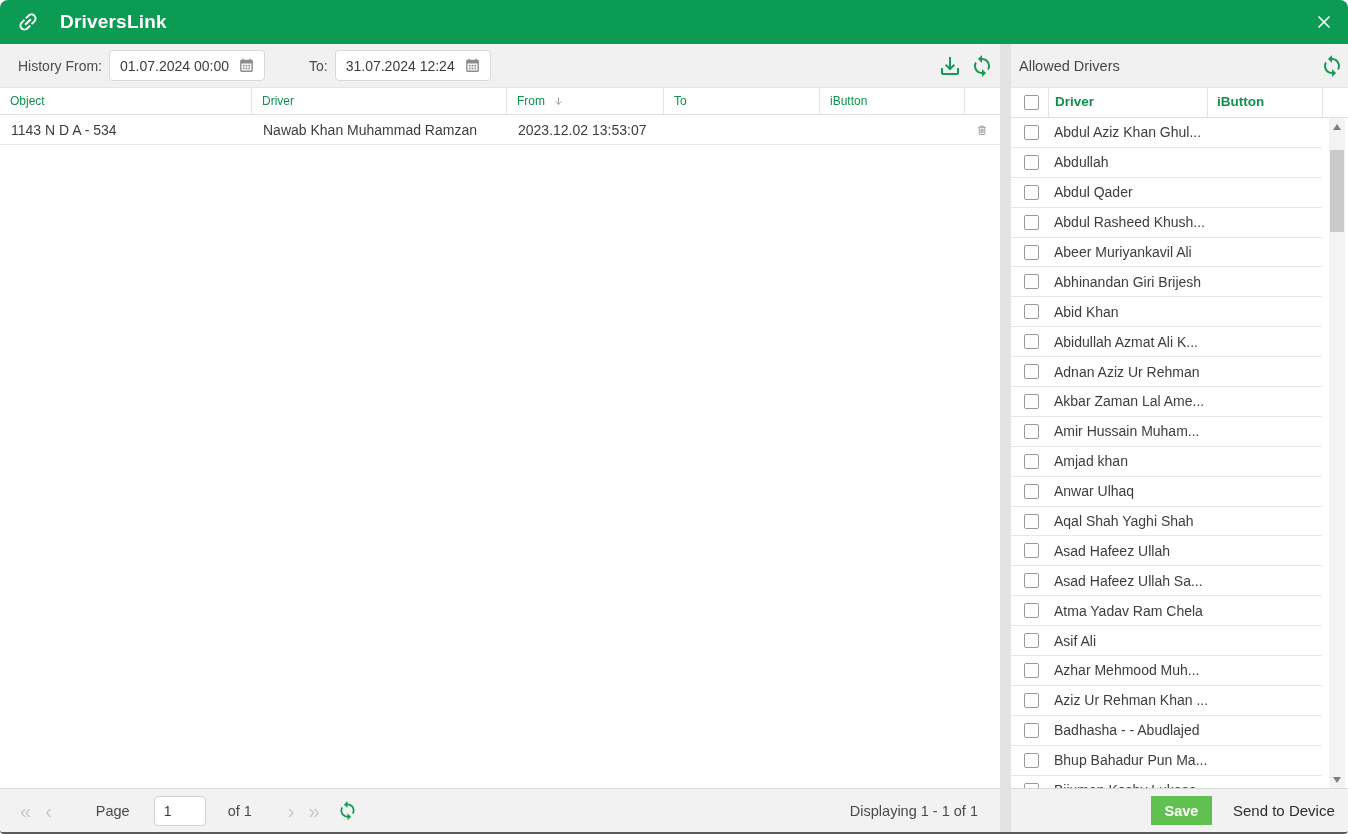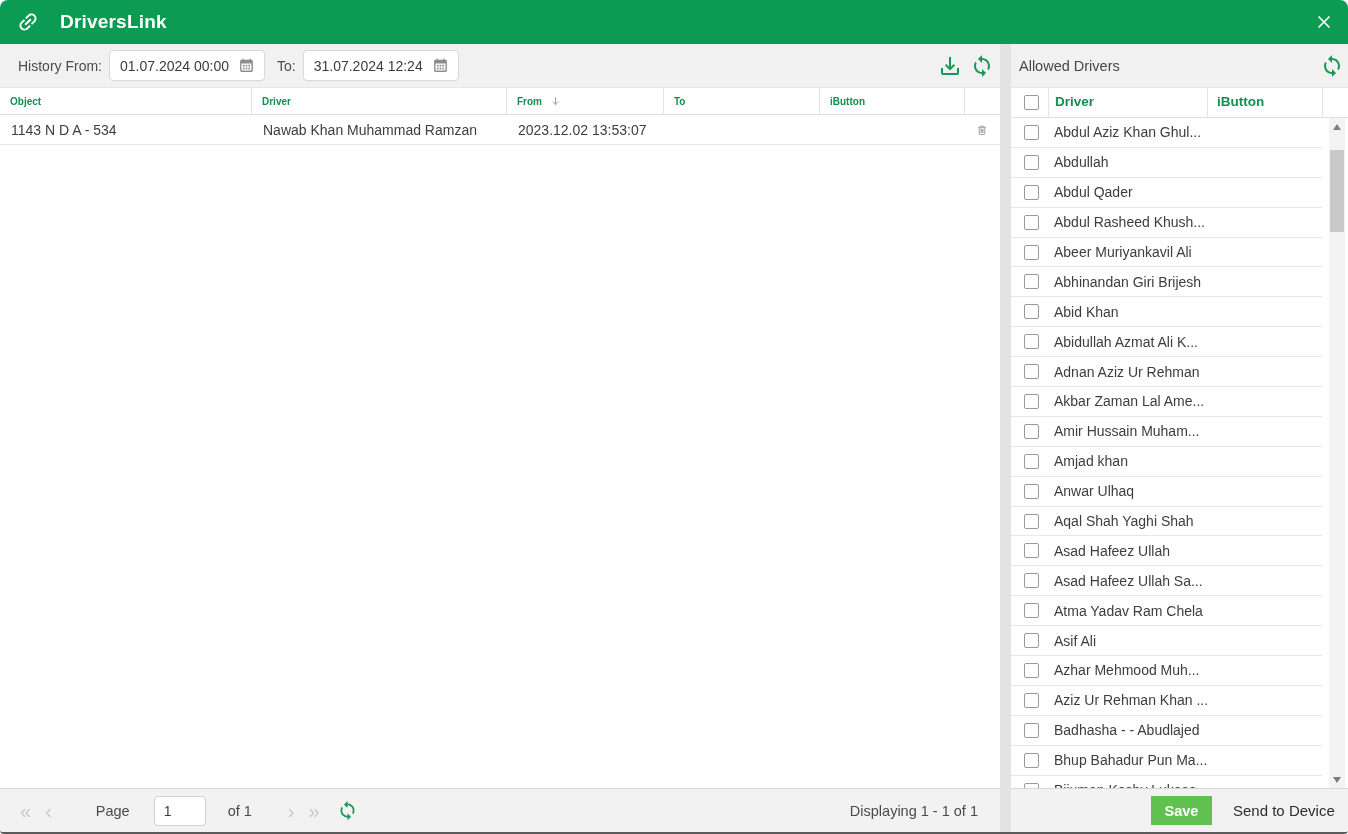--- a/index.html
+++ b/index.html
@@ -43,21 +43,21 @@
   .datefield svg { margin-left:9px; }
   .tb-iconbtn { width:24px; height:24px; cursor:pointer; flex:0 0 auto; }
 
   
   .grid-header {
     position:absolute; left:0; top:44px; width:1000px; height:27px; background:#ffffff;
     display:flex; border-bottom:1px solid #dedede;
   }
   .gh-cell {
     display:flex; align-items:center; padding-left:10px;
-    color:#0f9150; font-size:10px; font-weight:bold;
+    color:#0f9150; font-size:12px; font-weight:normal;
     border-right:1px solid #e4e4e4; cursor:pointer;
   }
   .c-object { width:252px; } .c-driver { width:255px; } .c-from { width:157px; }
   .c-to { width:156px; } .c-ibutton { width:145px; } .c-actions { flex:1; border-right:none; }
   .grid-body { position:absolute; left:0; top:71px; width:1000px; bottom:44px; overflow:hidden; background:#fff; }
   .hrow { display:flex; height:30px; border-bottom:1px solid #e8e8e8; align-items:center; }
   .hcell { padding-left:11px; font-size:14px; color:#3d3d3d; white-space:nowrap; overflow:hidden; }
   .hcell.actions { flex:1; display:flex; justify-content:flex-end; padding-right:12px; }
   .trash { width:20px; height:20px; cursor:pointer; }
 
@@ -146,21 +146,21 @@
           <g fill="#8c8c8c">
               <rect x="7" y="11" width="2.4" height="2.4"></rect>
               <rect x="10.8" y="11" width="2.4" height="2.4"></rect>
               <rect x="14.6" y="11" width="2.4" height="2.4"></rect>
               <rect x="7" y="15" width="2.4" height="2.4"></rect>
               <rect x="10.8" y="15" width="2.4" height="2.4"></rect>
               <rect x="14.6" y="15" width="2.4" height="2.4"></rect>
             </g>
         </svg>
       </div>
-      <span class="tb-label" style="margin-left:12px;">To:</span>
+      <span class="tb-label" style="margin-left:44px;">To:</span>
       <div class="datefield" style="margin-left:7px; width:156px;">
         <span class="dateval">31.07.2024 12:24</span>
         <svg width="17" height="17" viewBox="0 0 24 24">
           <path fill="#8c8c8c" d="M19 4h-1V2.5h-2V4H8V2.5H6V4H5a2 2 0 0 0-2 2v13a2 2 0 0 0 2 2h14a2 2 0 0 0 2-2V6a2 2 0 0 0-2-2zm0 15H5V9h14v10z"></path>
           <g fill="#8c8c8c">
               <rect x="7" y="11" width="2.4" height="2.4"></rect>
               <rect x="10.8" y="11" width="2.4" height="2.4"></rect>
               <rect x="14.6" y="11" width="2.4" height="2.4"></rect>
               <rect x="7" y="15" width="2.4" height="2.4"></rect>
               <rect x="10.8" y="15" width="2.4" height="2.4"></rect>

